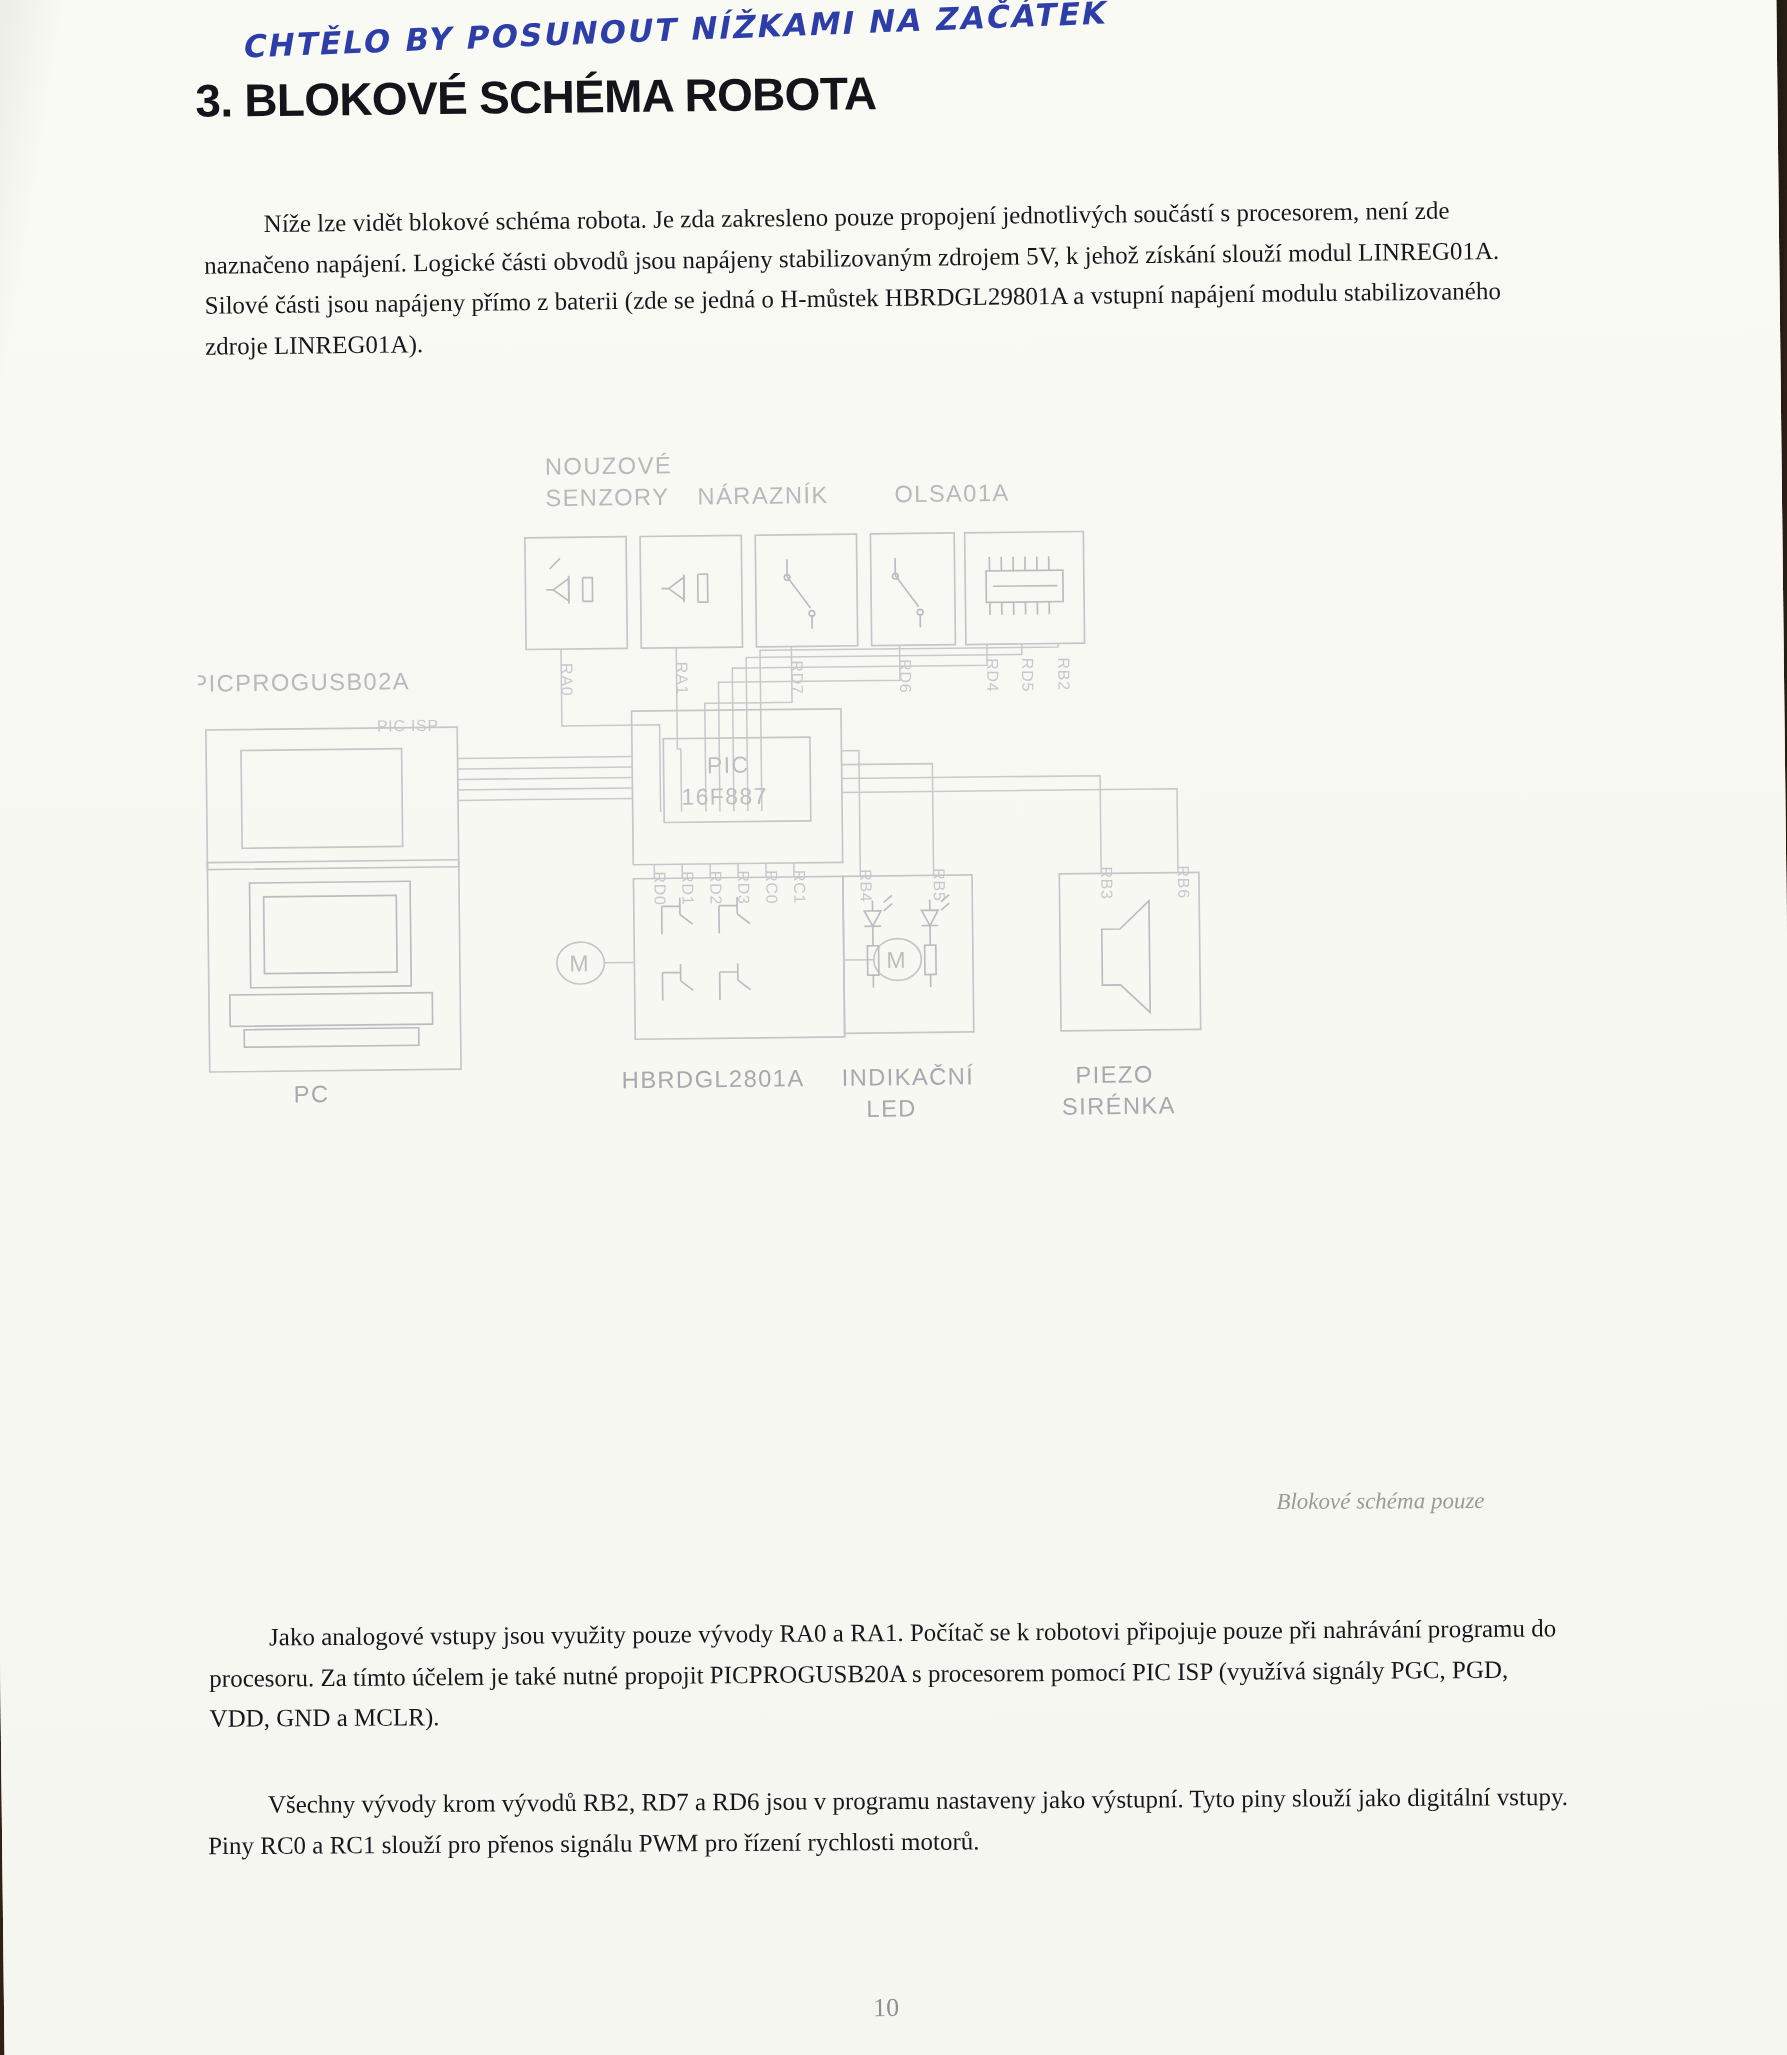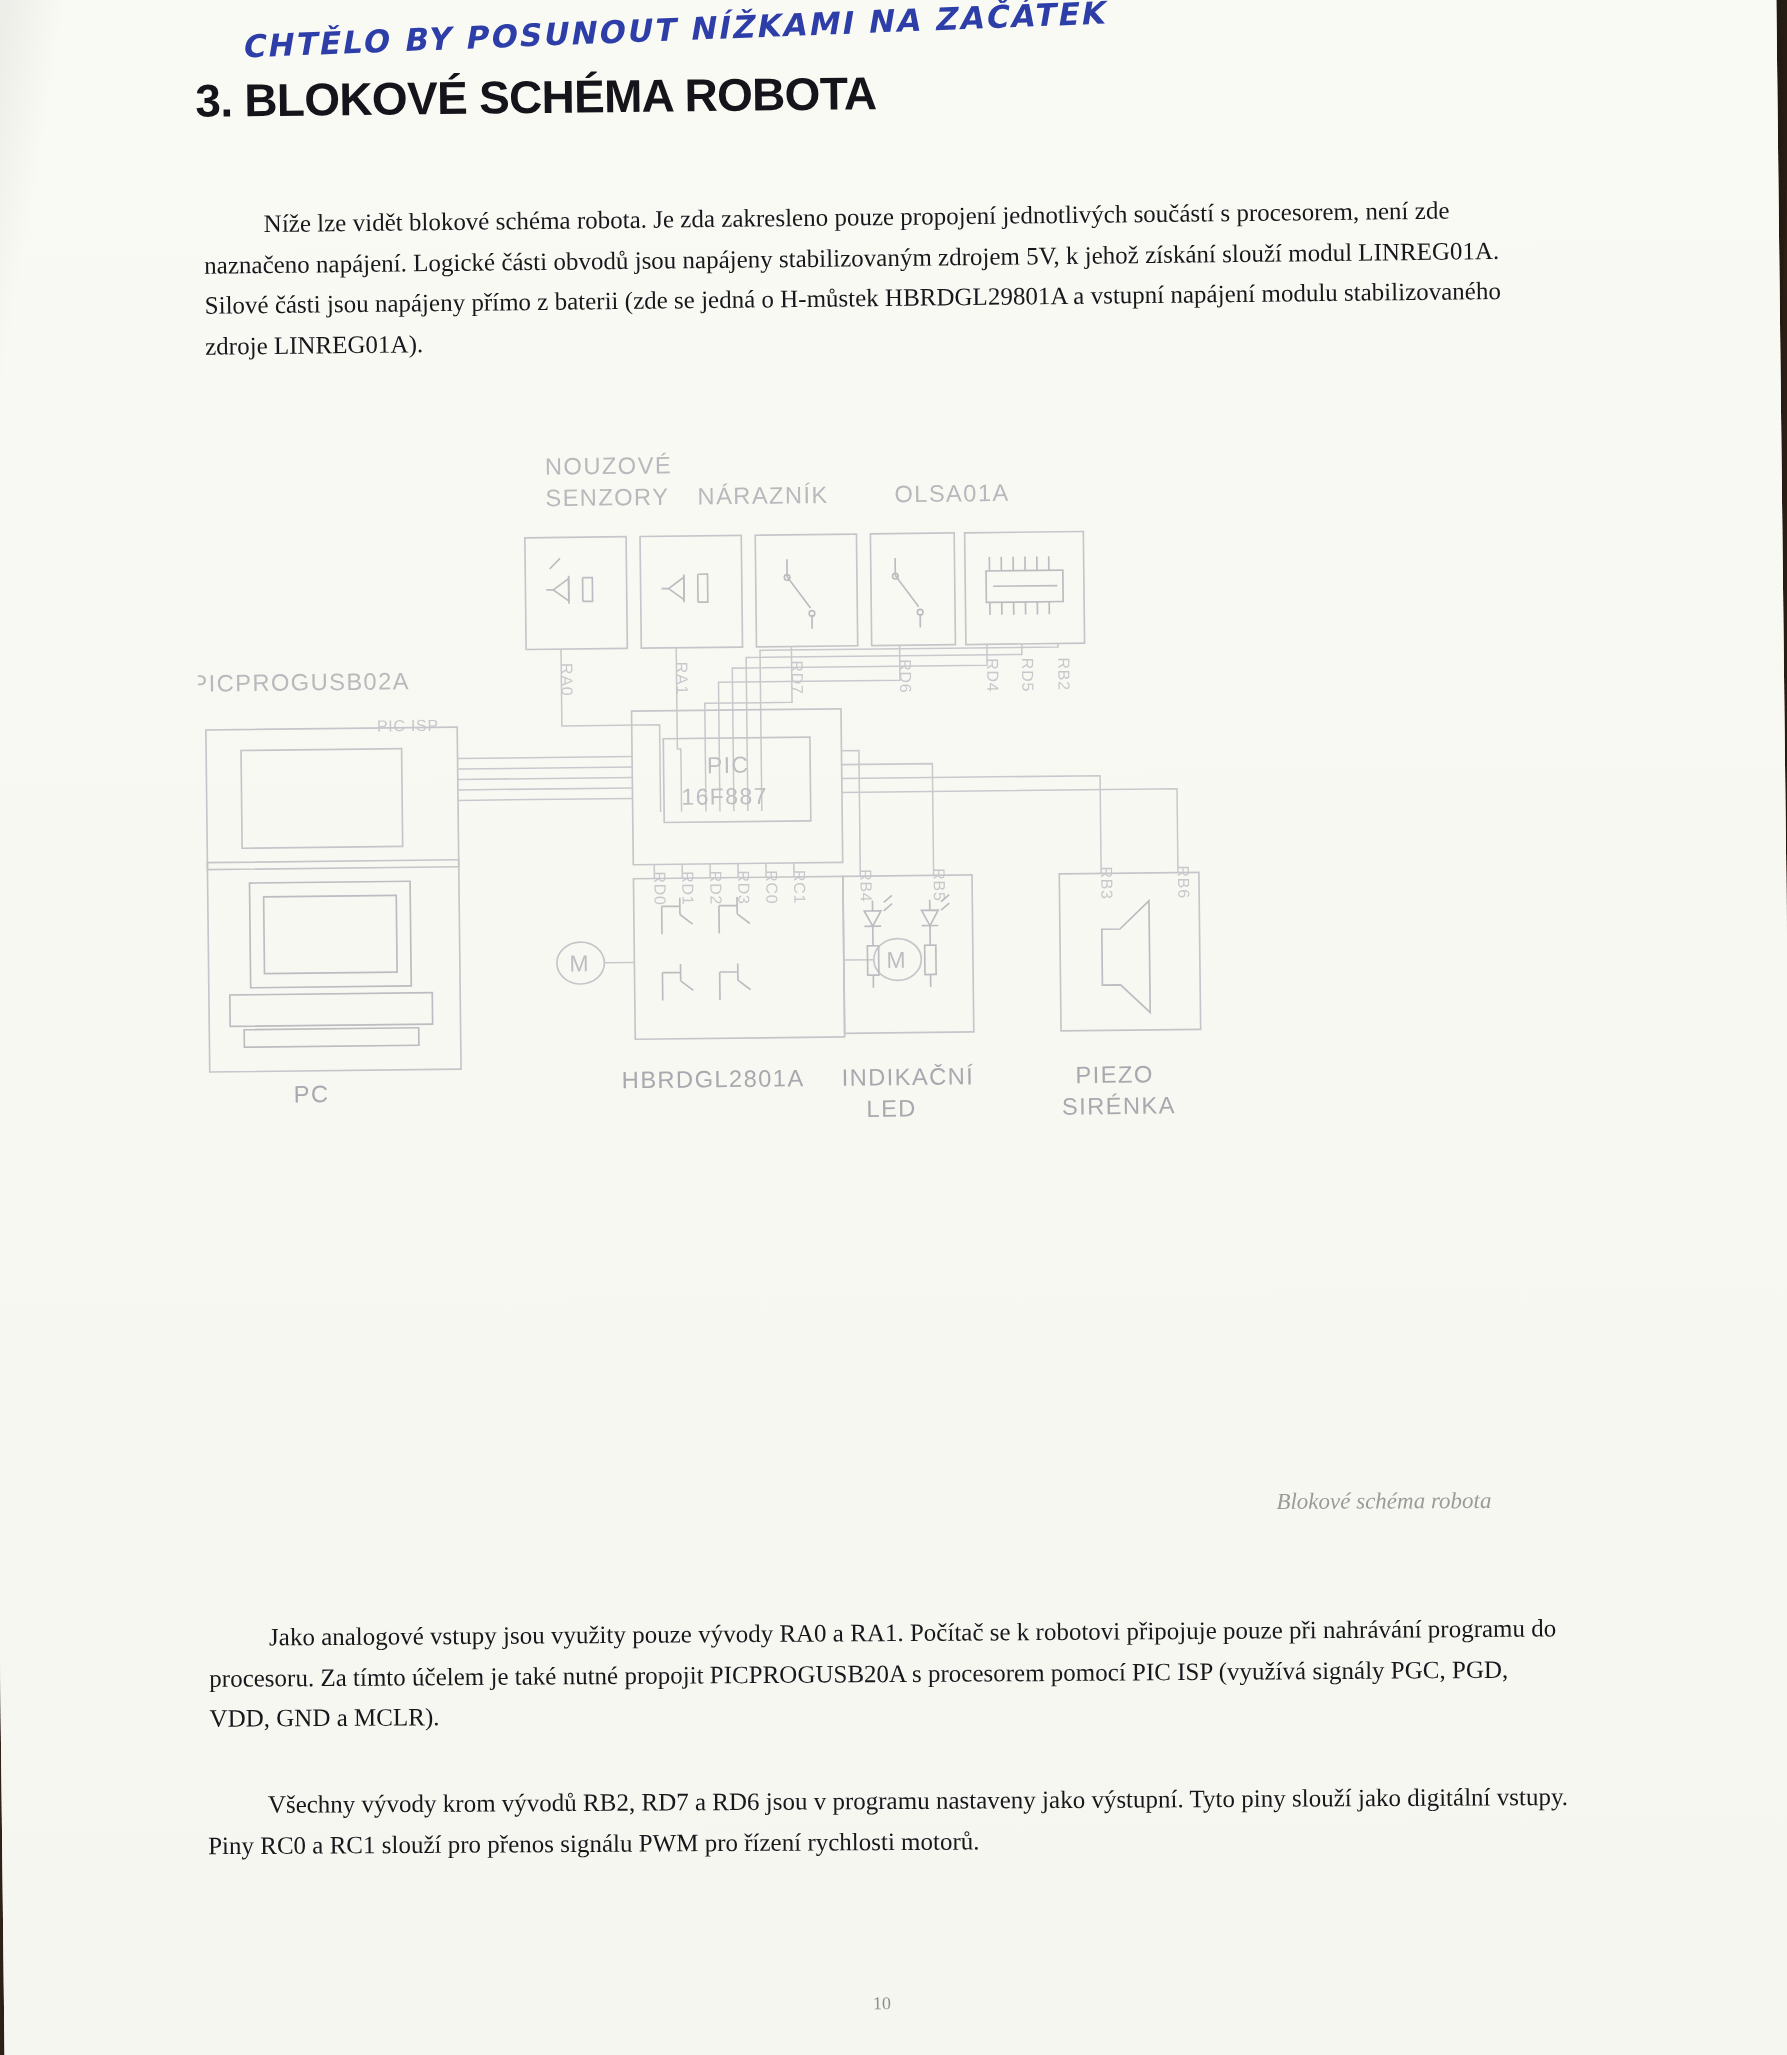--- a/index.html
+++ b/index.html
@@ -145,21 +145,21 @@
     letter-spacing: 2px;
   }
   .box { fill: none; stroke: #c6c6ca; stroke-width: 2.4; }
   .wire { fill: none; stroke: #c9c9cd; stroke-width: 2.2; }
   .sym  { fill: none; stroke: #bcbcc1; stroke-width: 2.4; }
 
   .page-number {
     position: absolute;
     left: 869px;
     top: 2011px;
-    font-size: 18px;
+    font-size: 26px;
     color: #8e8e8e;
   }
 </style>
 </head>
 <body>
 
 <div class="desk"></div>
 
 <div class="page">
   <div class="page-inner">
@@ -347,21 +347,21 @@
         <rect class="box" x="1230" y="640" width="200" height="225"></rect>
         <g class="sym">
           <path d="M1290 720 h26 l42 -40 v160 l-42 -40 h-26 z"></path>
         </g>
         <text class="blk-label-dark" x="1250" y="940">PIEZO</text>
         <text class="blk-label-dark" x="1230" y="985">SIRÉNKA</text>
 
       </svg>
     </div>
 
-    <div class="sch-caption">Blokové schéma robota</div>
+    <div class="sch-caption">Blokové schéma pouze</div>
 
     <p class="para" id="para-two"><span class="indent"></span><span>Jako analogové vstupy jsou využity pouze vývody RA0 a RA1. Počítač se k robotovi připojuje pouze při nahrávání programu do procesoru. Za tímto účelem je také nutné propojit PICPROGUSB20A s procesorem pomocí PIC ISP (využívá signály PGC, PGD, VDD, GND a MCLR).</span></p>
 
     <p class="para" id="para-three"><span class="indent"></span><span>Všechny vývody krom vývodů RB2, RD7 a RD6 jsou v programu nastaveny jako výstupní. Tyto piny slouží jako digitální vstupy. Piny RC0 a RC1 slouží pro přenos signálu PWM pro řízení rychlosti motorů.</span></p>
 
     <div class="page-number">10</div>
 
   </div>
 </div>
 

